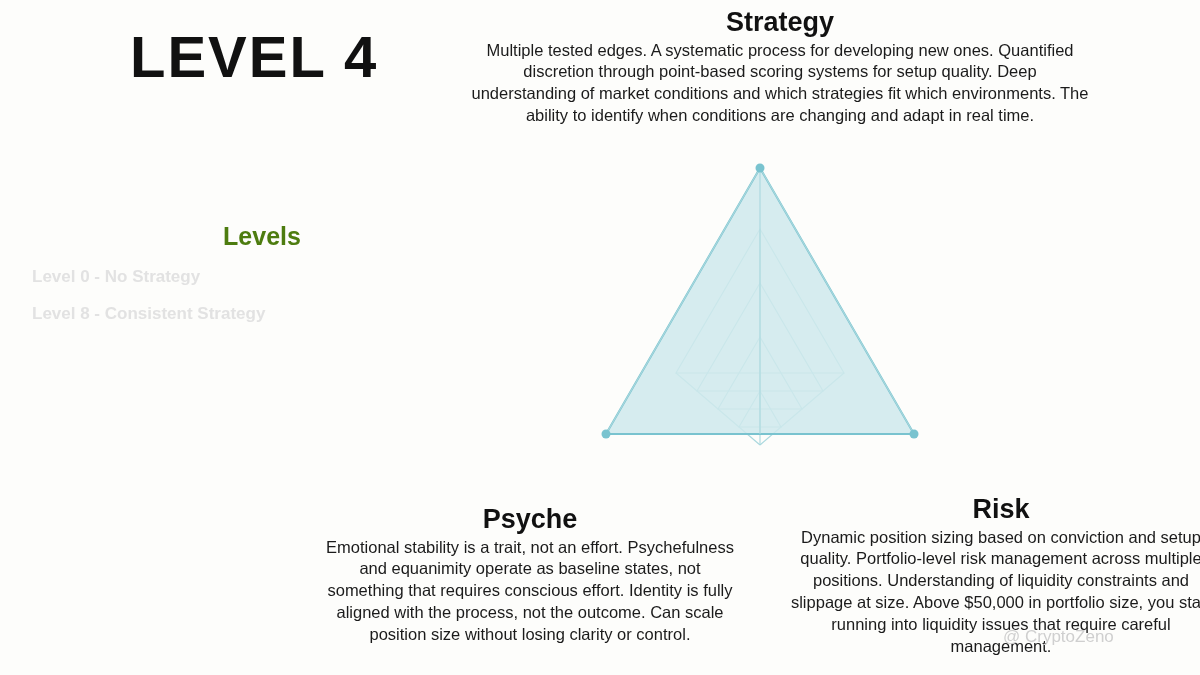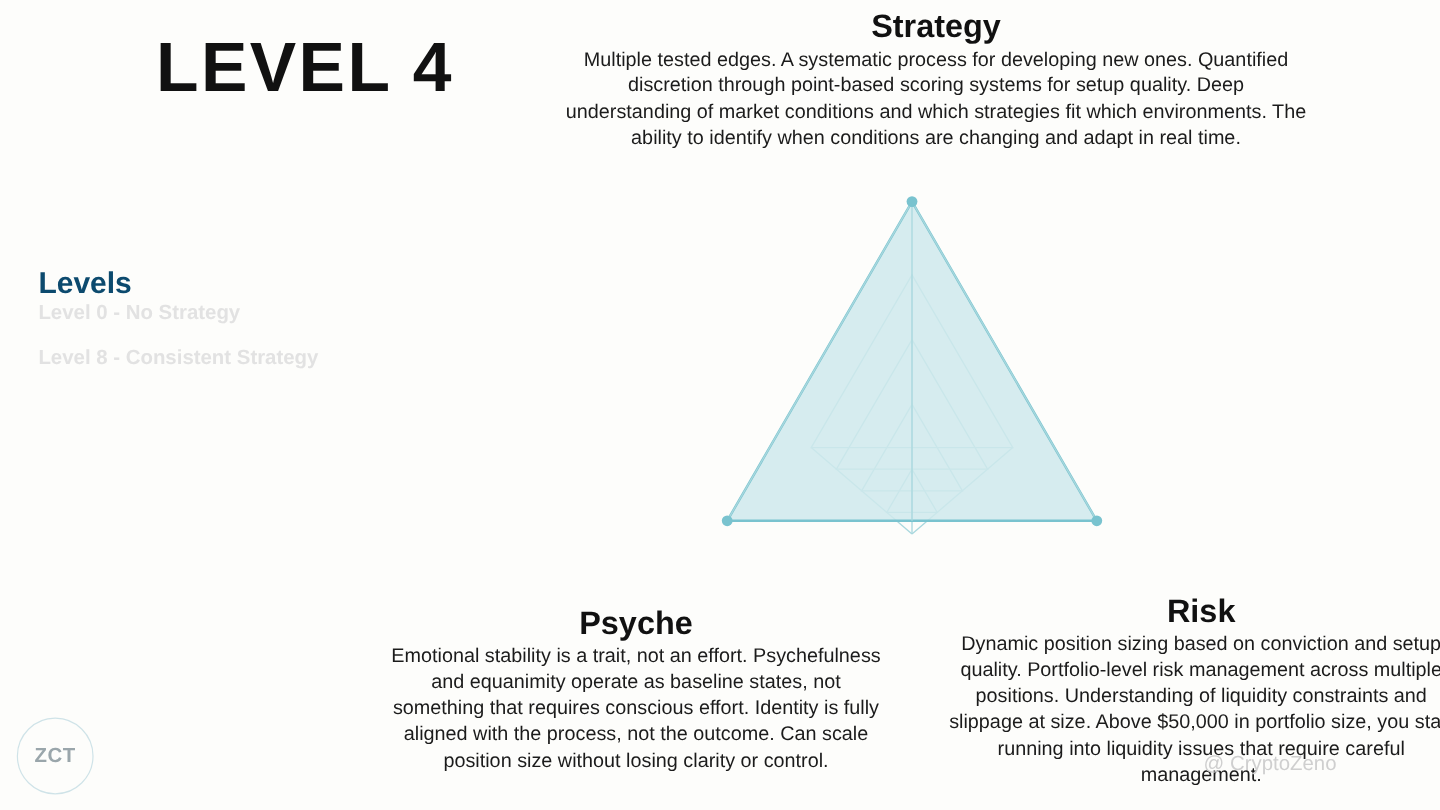--- a/index.html
+++ b/index.html
@@ -38,21 +38,23 @@
   
   #levels-panel {
     position: absolute;
     left: 32px;
     top: 222px;
     width: 460px;
   }
   #levels-heading {
     font-size: 25px;
     font-weight: 800;
-    color: #0c4a6e;
+    color: #4d7c0f;
+    margin-bottom: 16px;
+    text-align: center;
   }
   .level-item {
     font-size: 17px;
     font-weight: 700;
     color: #e2e2e2;
     margin-bottom: 17px;
     white-space: nowrap;
   }
   .level-item.active {
     color: #111;
@@ -188,19 +190,16 @@
       <div class="axis-title">Psyche</div>
       <div class="axis-desc">Emotional stability is a trait, not an effort. Psychefulness and equanimity operate as baseline states, not something that requires conscious effort. Identity is fully aligned with the process, not the outcome. Can scale position size without losing clarity or control.</div>
     </div>
 
     <div class="axis-block" id="block-risk">
       <div class="axis-title">Risk</div>
       <div class="axis-desc">Dynamic position sizing based on conviction and setup quality. Portfolio-level risk management across multiple positions. Understanding of liquidity constraints and slippage at size. Above $50,000 in portfolio size, you start running into liquidity issues that require careful management.</div>
     </div>
   </div>
 
-  <div id="logo">
-    <span>ZCT</span>
-  </div>
 
   <div id="watermark">@ CryptoZeno</div>
 
 </div>
 
 </body></html>

